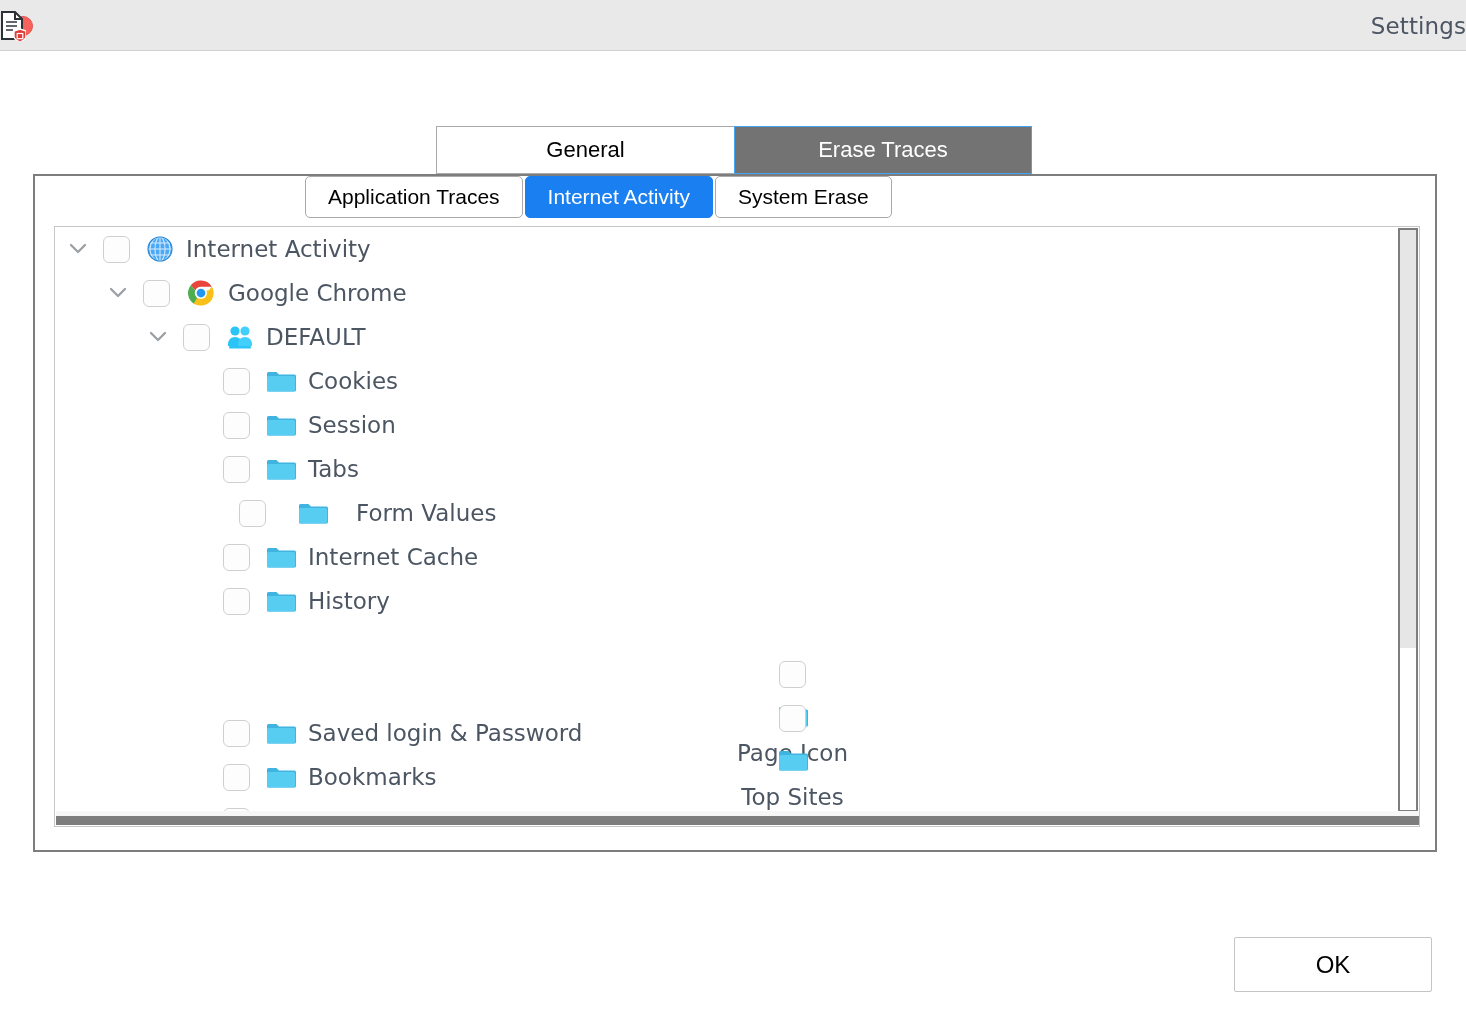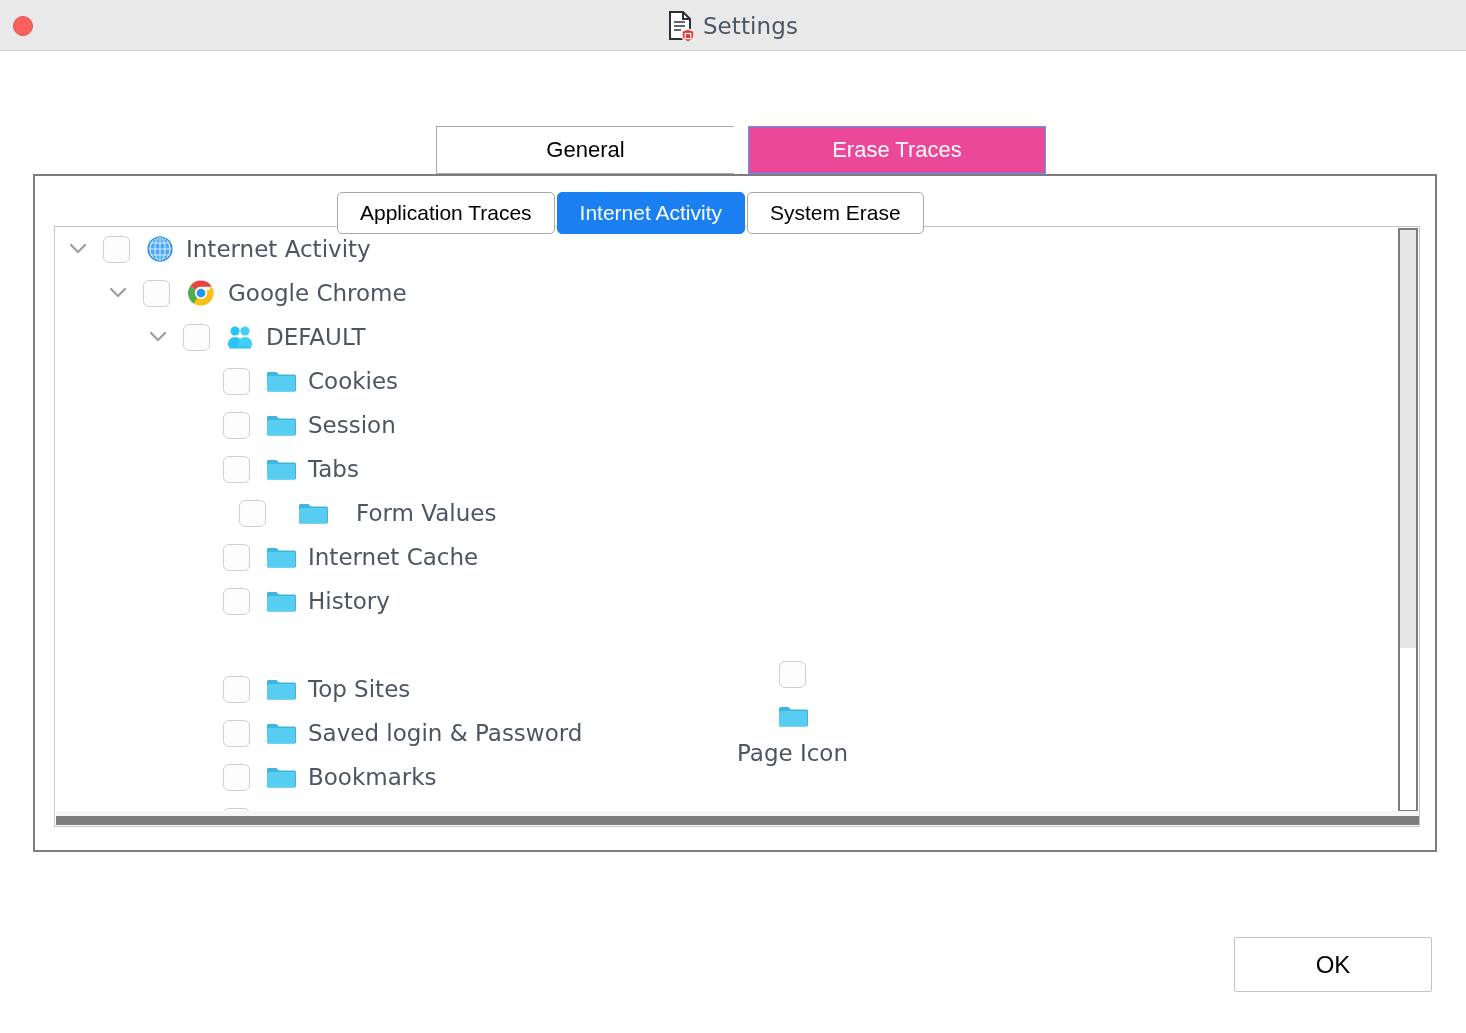--- a/index.html
+++ b/index.html
@@ -34,21 +34,21 @@
     border: 1px solid #e0534f;
     box-sizing: border-box;
     cursor: pointer;
   }
   #title-wrap {
     position: absolute;
     left: 0; top: 0;
     width: 1466px; height: 51px;
     display: flex;
     align-items: center;
-    justify-content: center;
+    justify-content: space-between;
     gap: 9px;
   }
   #title-text {
     font-size: 23px;
     color: #4c5663;
     font-family: "DejaVu Sans", sans-serif;
     letter-spacing: .1px;
   }
 
   
@@ -67,44 +67,42 @@
     justify-content: center;
     font-size: 22px;
     font-family: "Liberation Sans", sans-serif;
     border: 1px solid #a9a9a9;
     background: #ffffff;
     color: #000000;
     cursor: pointer;
   }
   .mtab:first-child { border-right: none; }
   .mtab.active {
-    background: #ec4899;
+    background: #737373;
     border-color: #44a5f5;
     color: #ffffff;
-    margin-left: 14px;
   }
 
   
   #outer-panel {
     position: absolute;
     left: 33px; top: 174px;
     width: 1404px;
     height: 678px;
     box-sizing: border-box;
     border: 2px solid #7d7d7d;
     background: #ffffff;
   }
 
   
   #sub-tabs {
     position: absolute;
-    left: 305px; top: 192px;
+    left: 305px; top: 176px;
     display: flex;
     z-index: 6;
-    margin-left: 32px;
   }
   .stab {
     height: 42px;
     box-sizing: border-box;
     display: flex;
     align-items: center;
     justify-content: center;
     font-size: 21px;
     font-family: "Liberation Sans", sans-serif;
     border: 1px solid #a9a9a9;
@@ -431,21 +429,21 @@
         <span style="width: 16px; flex: 0 0 16px;"></span>
         <span class="ico">
           <svg width="30" height="24" viewBox="0 0 30 24">
             <path d="M1 4.5a1.5 1.5 0 0 1 1.5-1.5h8l2.4 2.6h15.6a1.5 1.5 0 0 1 1.5 1.5V21a1.5 1.5 0 0 1-1.5 1.5H2.5A1.5 1.5 0 0 1 1 21z" fill="#3fb4e0"></path>
             <path d="M1 8.6a1.5 1.5 0 0 1 1.5-1.5h25a1.5 1.5 0 0 1 1.5 1.5V21a1.5 1.5 0 0 1-1.5 1.5H2.5A1.5 1.5 0 0 1 1 21z" fill="#58cdf2"></path>
           </svg>
         </span>
         <span style="width: 12px; flex: 0 0 12px;"></span>
         <span class="label">Page Icon</span>
       </div>
-      <div class="row" style="padding-left: 130px;">
+      <div class="row" style="padding-left: 130px; flex-direction: column;">
         <span class="spacer26"></span>
         <span style="width: 12px; flex: 0 0 12px;"></span>
         <span class="cb"></span>
         <span style="width: 16px; flex: 0 0 16px;"></span>
         <span class="ico">
           <svg width="30" height="24" viewBox="0 0 30 24">
             <path d="M1 4.5a1.5 1.5 0 0 1 1.5-1.5h8l2.4 2.6h15.6a1.5 1.5 0 0 1 1.5 1.5V21a1.5 1.5 0 0 1-1.5 1.5H2.5A1.5 1.5 0 0 1 1 21z" fill="#3fb4e0"></path>
             <path d="M1 8.6a1.5 1.5 0 0 1 1.5-1.5h25a1.5 1.5 0 0 1 1.5 1.5V21a1.5 1.5 0 0 1-1.5 1.5H2.5A1.5 1.5 0 0 1 1 21z" fill="#58cdf2"></path>
           </svg>
         </span>

